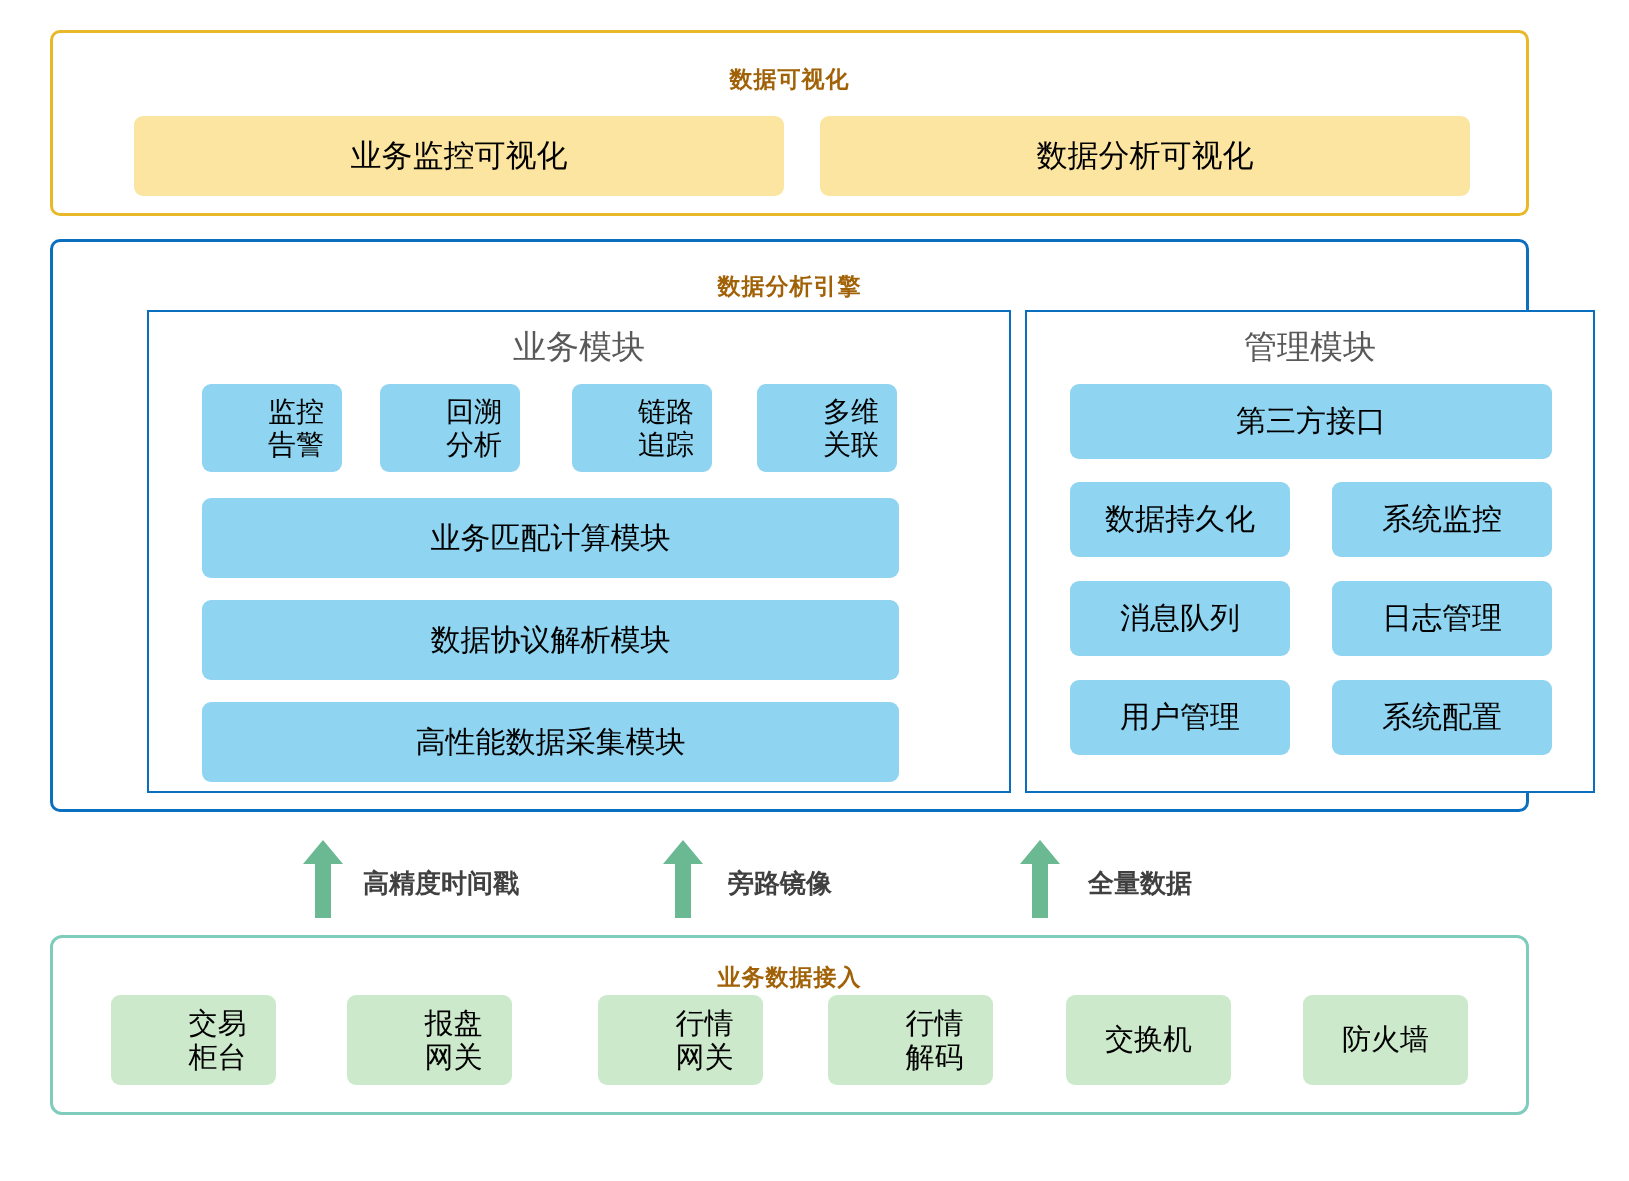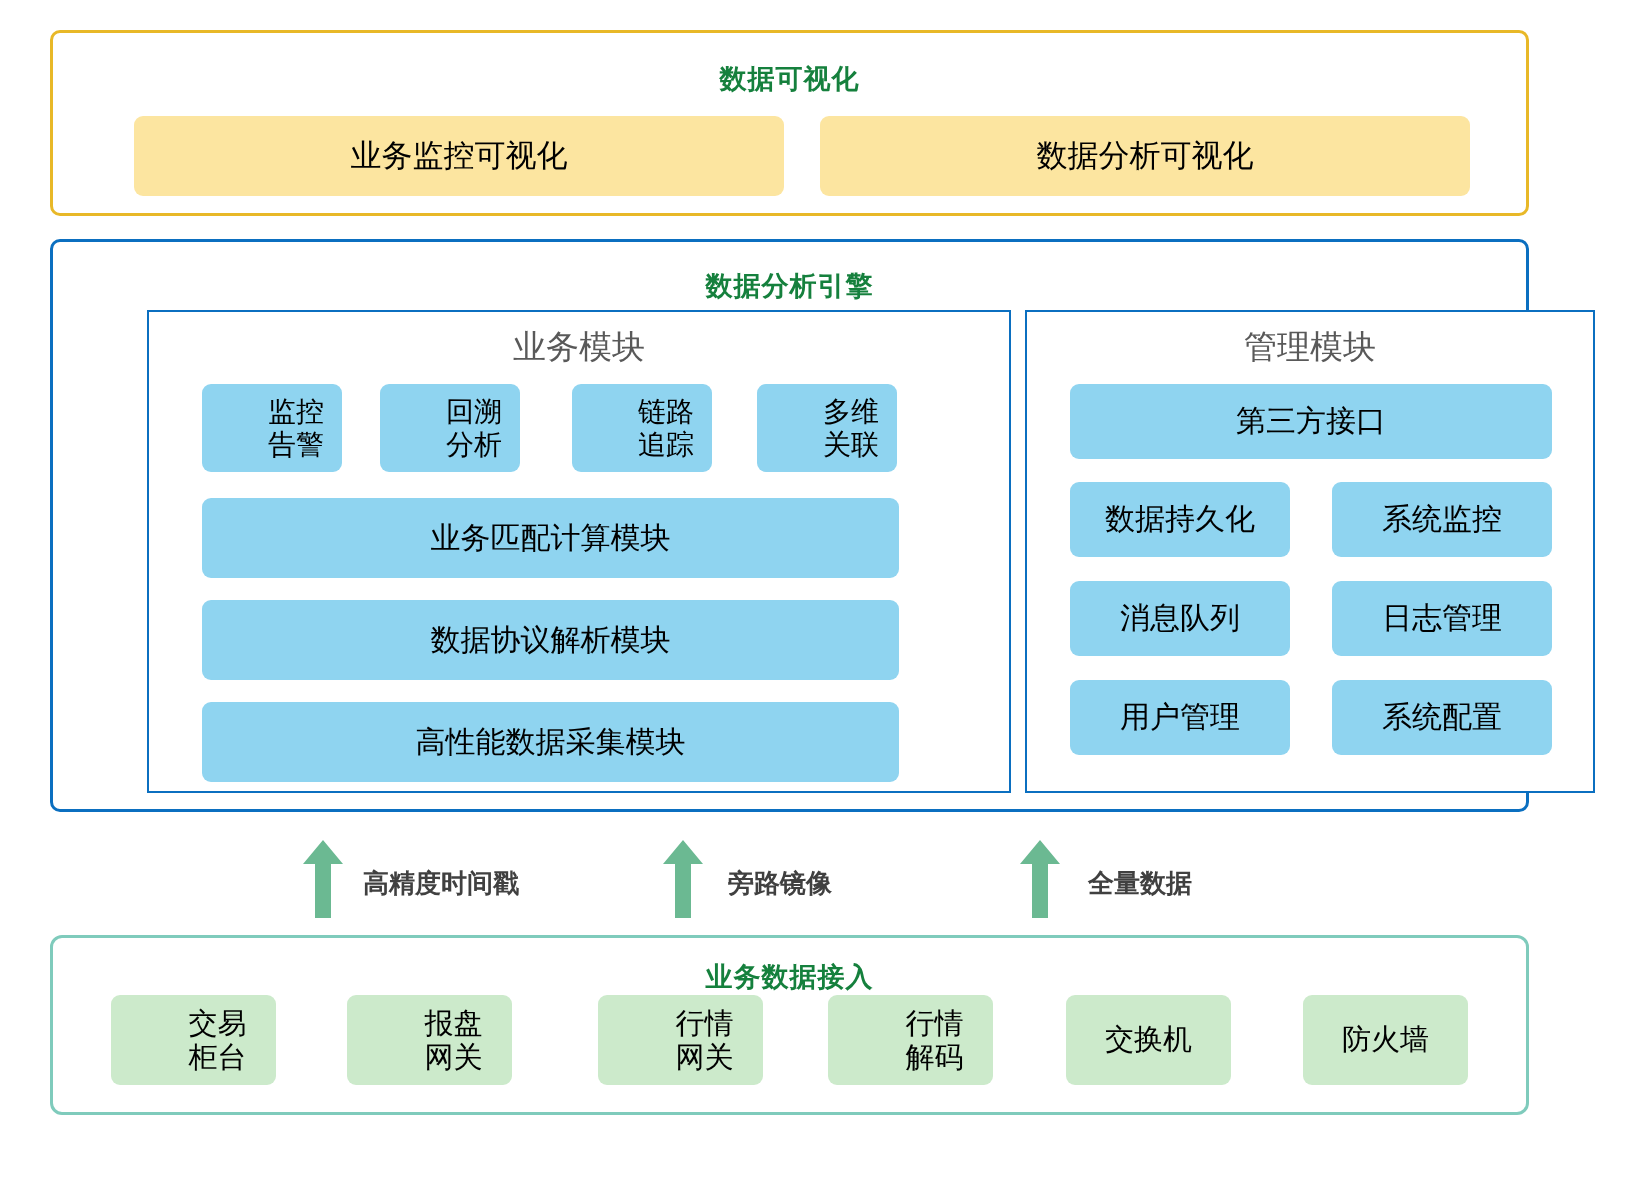--- a/index.html
+++ b/index.html
@@ -32,23 +32,23 @@
     flex-direction: column;
     align-items: center;
     justify-content: center;
     text-align: center;
     line-height: 1.18;
     padding-left: 48px;
   }
 
   
   .layer-title {
-    color: #15803d;
+    color: #a16207;
     font-weight: bold;
-    font-size: 27px;
+    font-size: 23px;
     letter-spacing: 1px;
     white-space: nowrap;
   }
   .panel-title {
     color: #595959;
     font-size: 33px;
     white-space: nowrap;
   }
 
   

